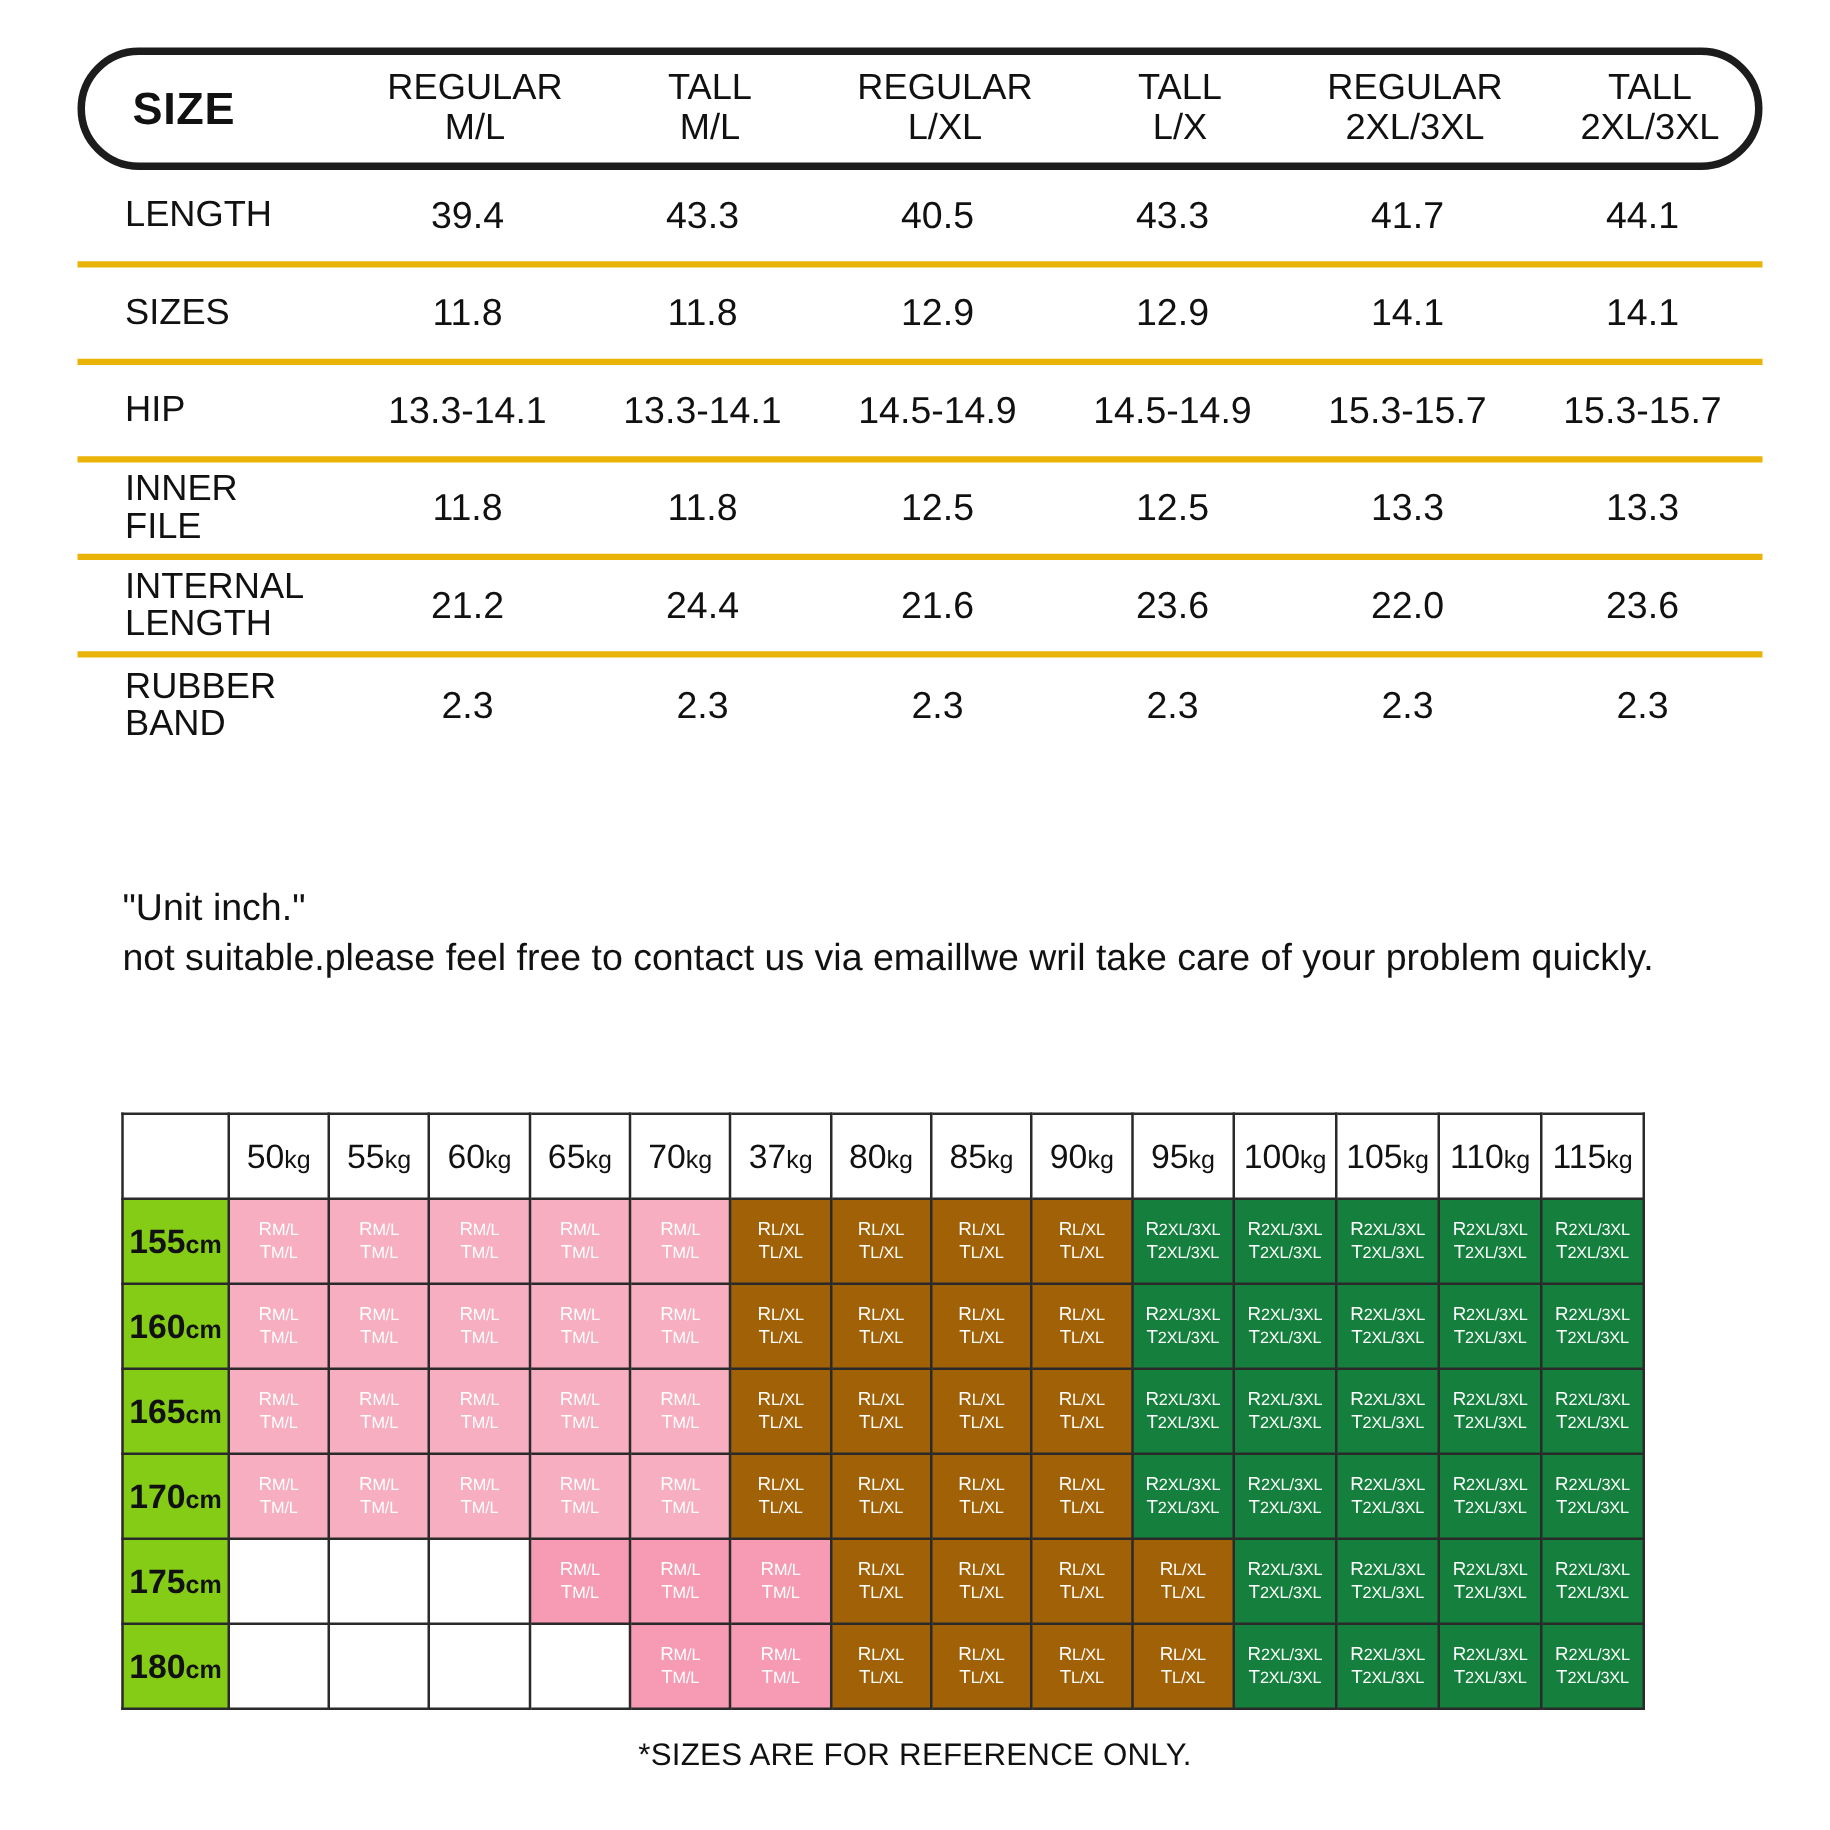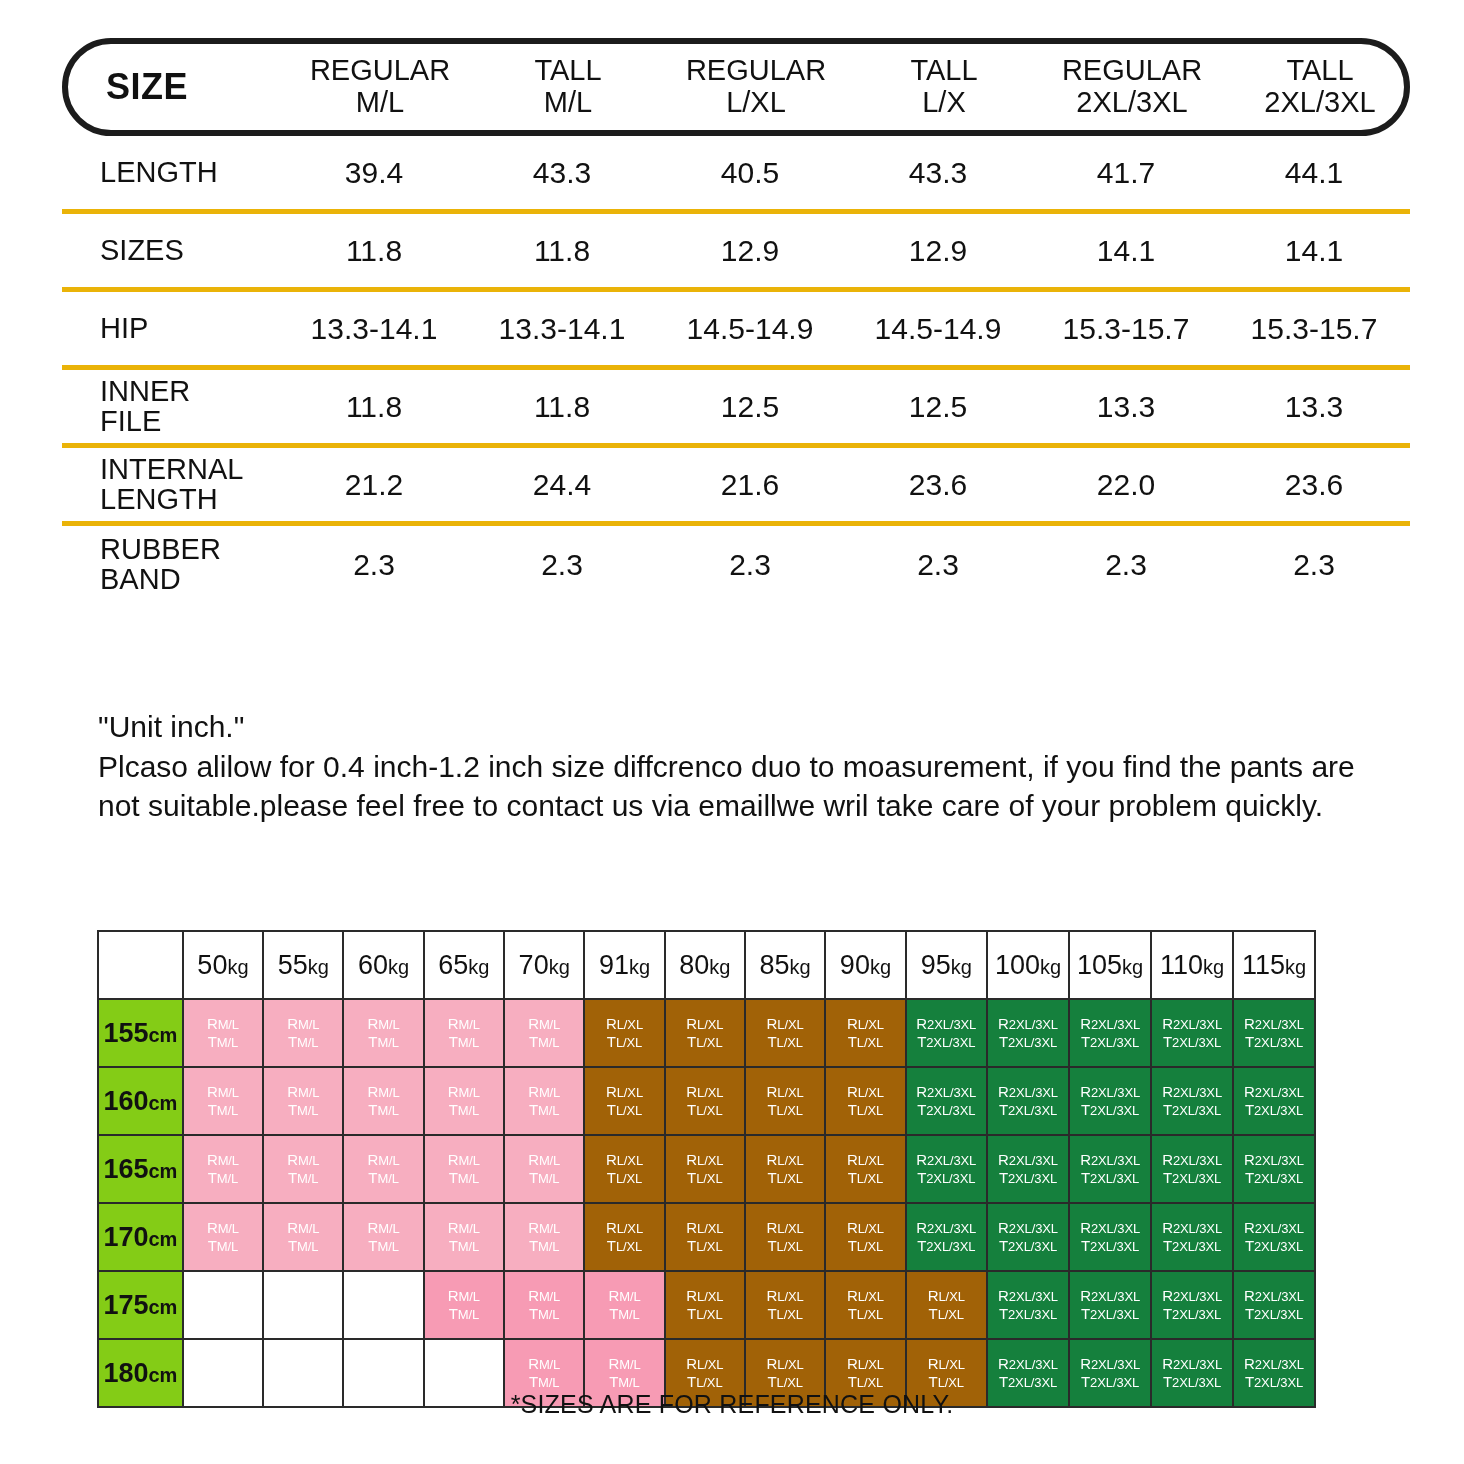--- a/index.html
+++ b/index.html
@@ -68,21 +68,21 @@
     left: 98px;
     top: 707px;
     width: 1330px;
     font-size: 30px;
     line-height: 1.32;
   }
   .note .l { display: block; white-space: nowrap; }
 
   
   .grid-wrap { position: absolute; left: 97px; top: 890px; }
-  table.grid { border-collapse: collapse; margin-top: 40px; }
+  table.grid { border-collapse: collapse; }
   table.grid td, table.grid th {
     border: 2px solid #2a2a2a;
     padding: 0;
     margin: 0;
   }
   .gh-corner { width: 86px; height: 68px; background: #fff; }
   .gh {
     width: 84px; height: 68px;
     background: #fff;
     font-size: 27px;
@@ -236,35 +236,34 @@
       <div class="rv c3">2.3</div>
       <div class="rv c4">2.3</div>
       <div class="rv c5">2.3</div>
       <div class="rv c6">2.3</div>
     </div>
 
   </div>
 
   <div class="note">
     <span class="l">"Unit inch."</span>
-    <span class="l">Plcaso alilow for 0.4 inch-1.2 inch size diffcrenco duo to moasurement, if you find the pants are</span>
     <span class="l">not suitable.please feel free to contact us via emaillwe wril take care of your problem quickly.</span>
   </div>
 
   <div class="grid-wrap">
     <table class="grid">
       <thead>
         <tr>
           <th class="gh-corner"></th>
         <th class="gh"><span>50</span><span class="u">kg</span></th>
             <th class="gh"><span>55</span><span class="u">kg</span></th>
             <th class="gh"><span>60</span><span class="u">kg</span></th>
             <th class="gh"><span>65</span><span class="u">kg</span></th>
             <th class="gh"><span>70</span><span class="u">kg</span></th>
-            <th class="gh"><span>91</span><span class="u">kg</span></th>
+            <th class="gh"><span>37</span><span class="u">kg</span></th>
             <th class="gh"><span>80</span><span class="u">kg</span></th>
             <th class="gh"><span>85</span><span class="u">kg</span></th>
             <th class="gh"><span>90</span><span class="u">kg</span></th>
             <th class="gh"><span>95</span><span class="u">kg</span></th>
             <th class="gh"><span>100</span><span class="u">kg</span></th>
             <th class="gh"><span>105</span><span class="u">kg</span></th>
             <th class="gh"><span>110</span><span class="u">kg</span></th>
             <th class="gh"><span>115</span><span class="u">kg</span></th>
           </tr>
       </thead>

